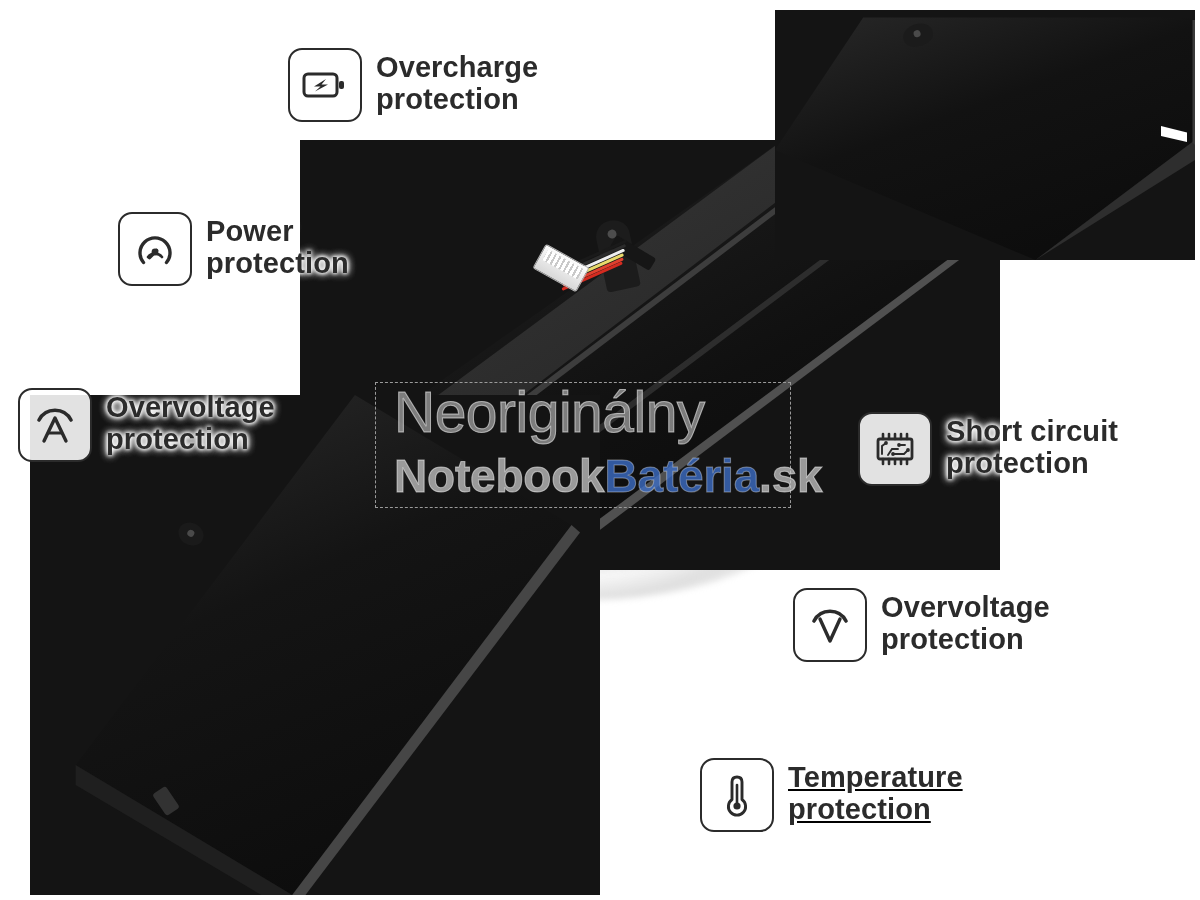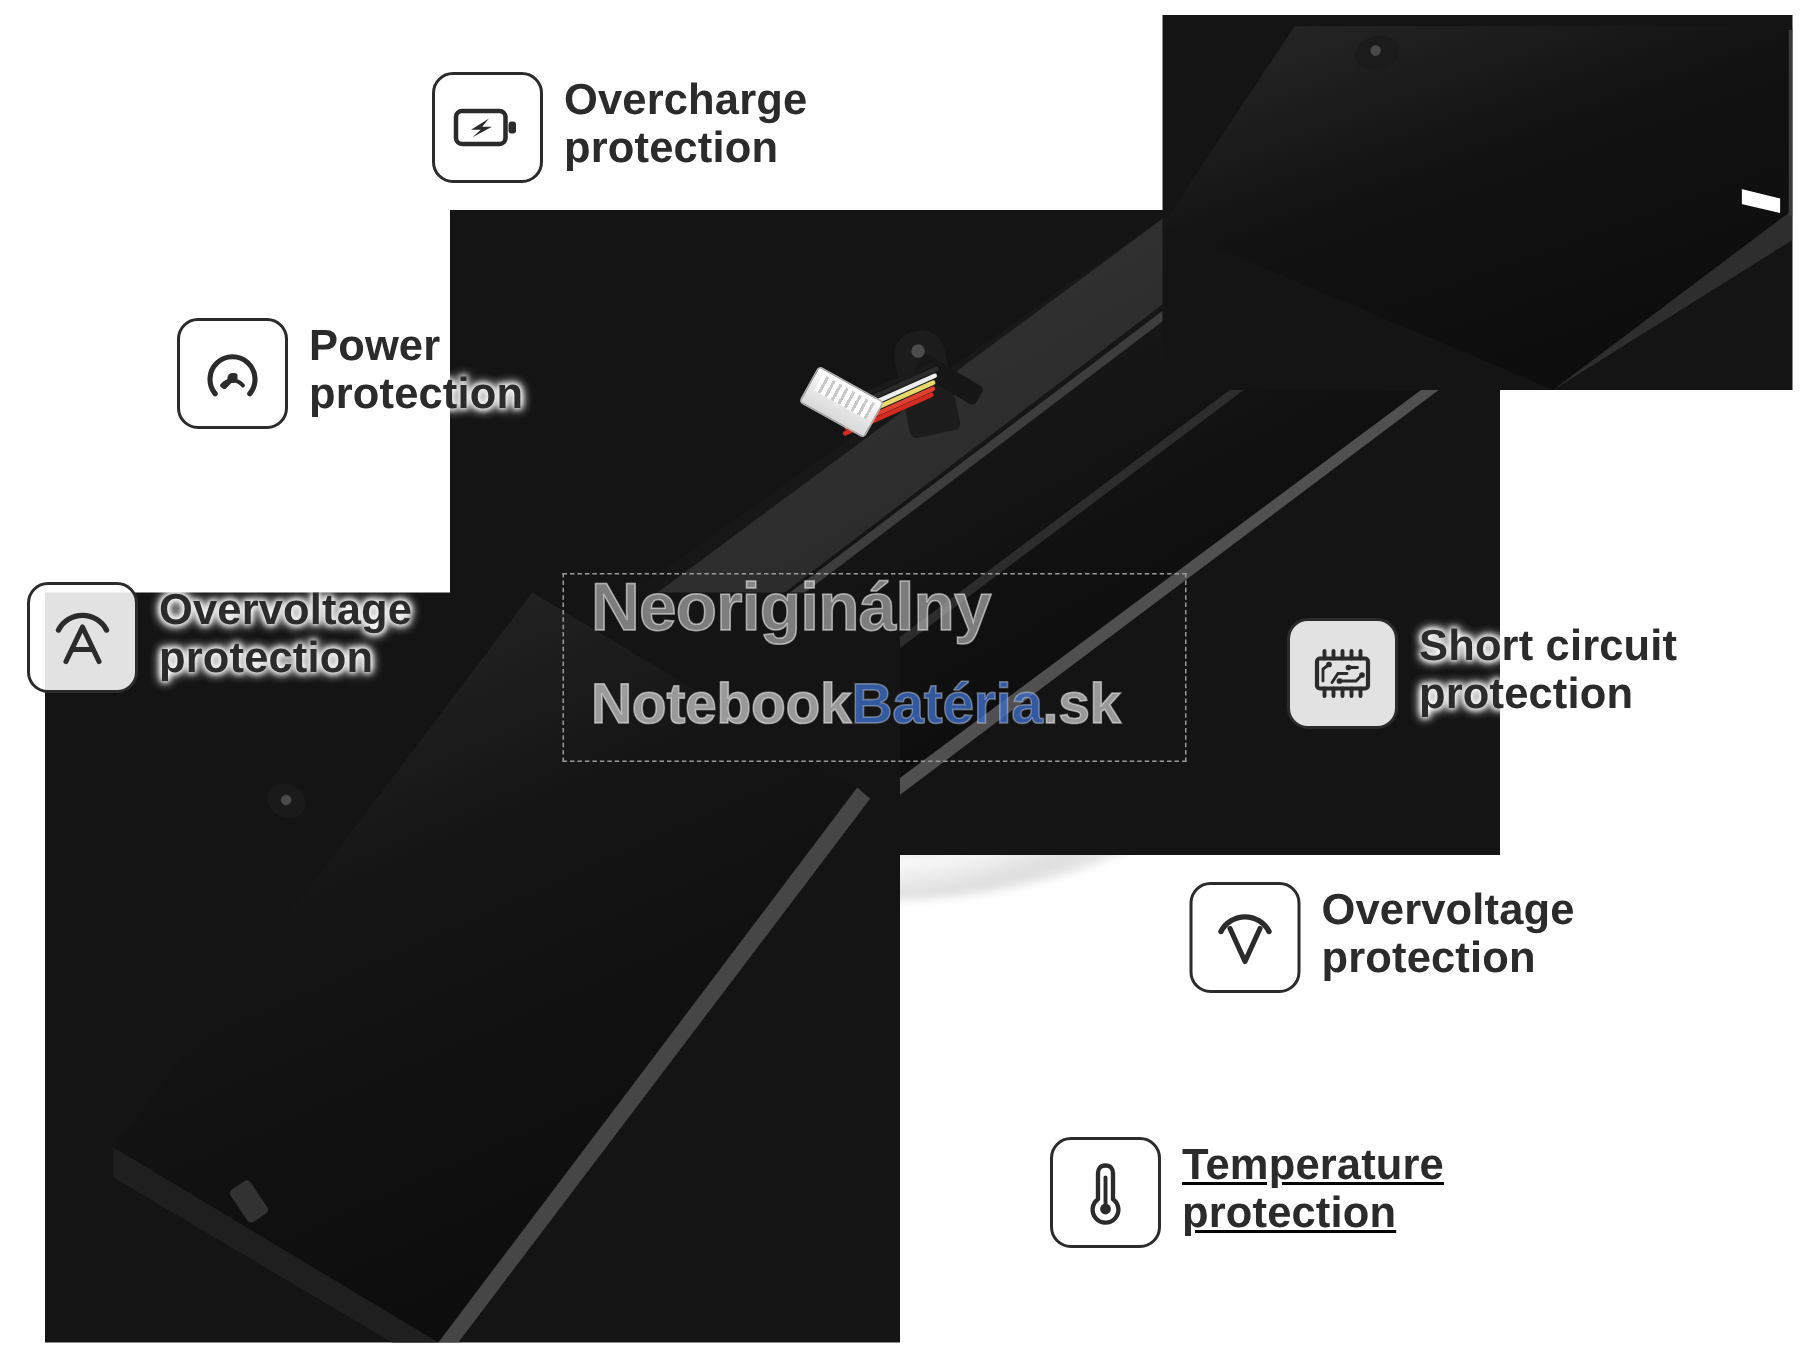--- a/index.html
+++ b/index.html
@@ -359,32 +359,32 @@
     width: 416px;
     height: 126px;
     border: 1px dashed #9a9a9a;
     box-sizing: border-box;
     pointer-events: none;
   }
   #watermark .wm-line1 {
     position: absolute;
     left: 18px;
     top: -4px;
-    font-size: 45px;
-    font-weight: 700;
+    font-size: 57px;
+    font-weight: 400;
     color: rgba(190,190,190,0.62);
     -webkit-text-stroke: 1px rgba(255,255,255,0.55);
     letter-spacing: -.5px;
     white-space: nowrap;
   }
   #watermark .wm-line2 {
     position: absolute;
     left: 18px;
     top: 66px;
-    font-size: 38px;
+    font-size: 46px;
     font-weight: 700;
     white-space: nowrap;
     letter-spacing: -.2px;
   }
   #watermark .wm-grey {
     color: rgba(205,205,205,0.72);
     -webkit-text-stroke: 1px rgba(255,255,255,0.5);
   }
   #watermark .wm-blue {
     color: rgba(60,110,200,0.78);

